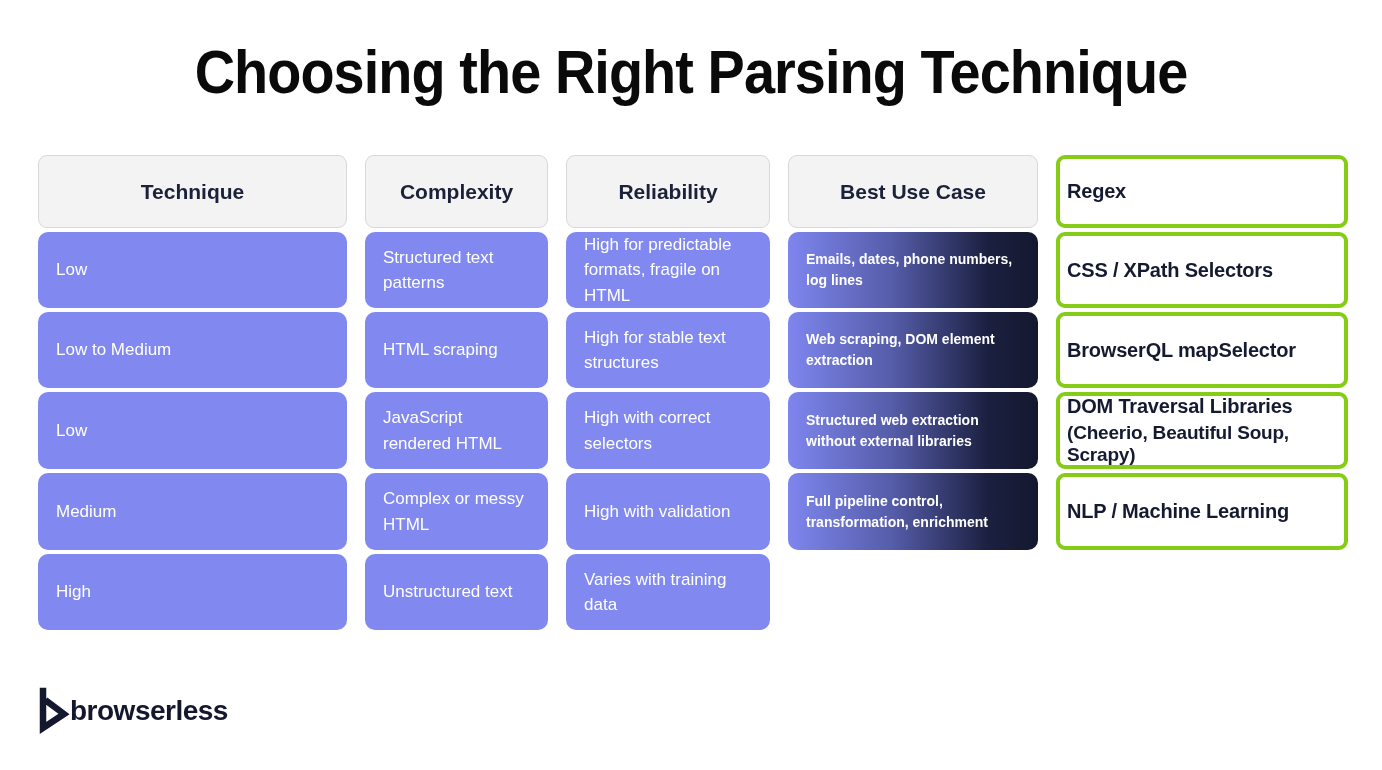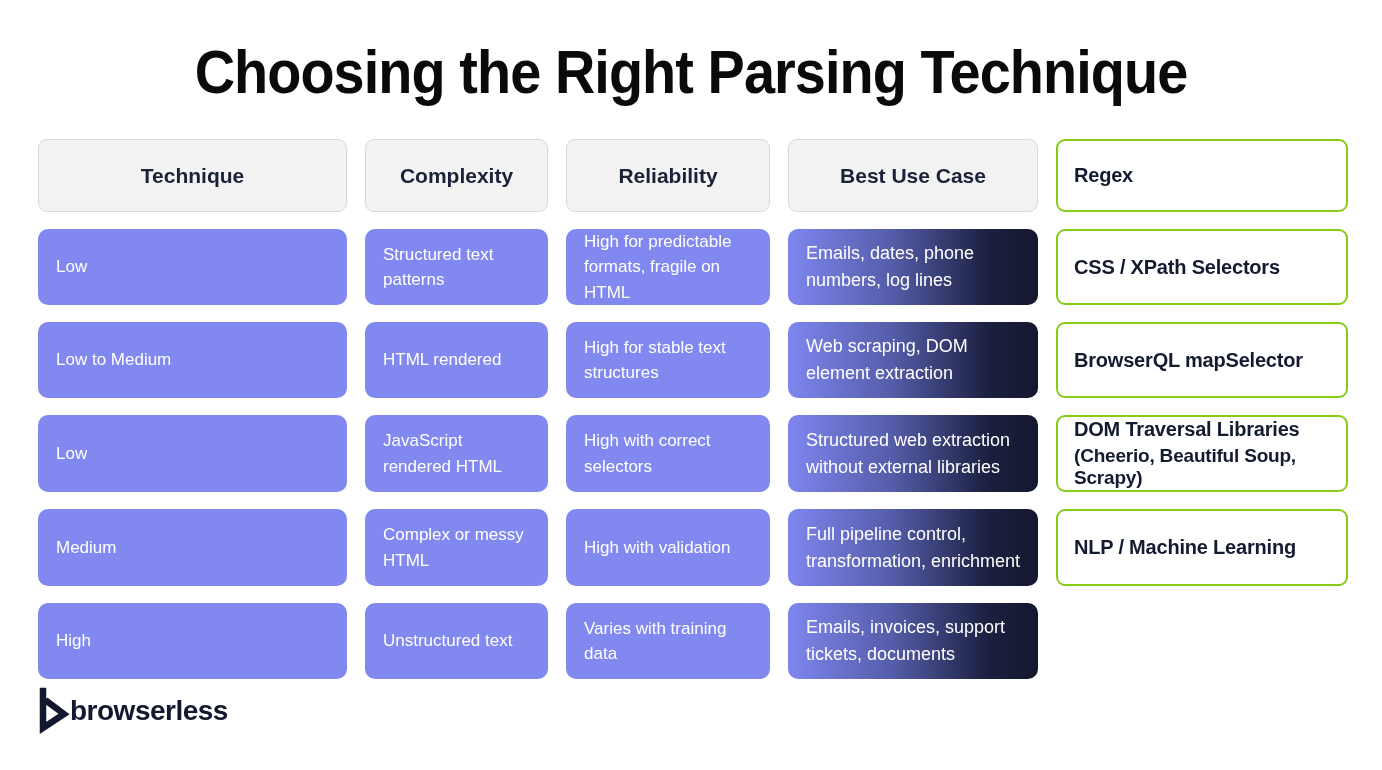--- a/index.html
+++ b/index.html
@@ -10,60 +10,60 @@
     position:absolute; left:0; right:0; top:36px;
     text-align:center;
     font-size:62px; font-weight:800; color:#0a0a0a;
     letter-spacing:-1px;
     transform:scaleX(0.9);
     transform-origin:50% 50%;
     white-space:nowrap;
   }
 
   .grid {
-    position:absolute; left:38px; top:139px;
+    position:absolute; left:38px; top:155px;
     display:grid;
     grid-template-columns:309px 183px 204px 250px 292px;
     grid-template-rows:73px 76px 76px 77px 77px 76px;
-    gap:17px 18px;
+    gap:4px 18px;
   }
 
   .h-cell {
     background:#f3f3f3;
     border:1px solid #d8d8d8;
     border-radius:9px;
     display:flex; align-items:center; justify-content:center;
     font-weight:700; font-size:21px; color:#1b2138;
   }
 
   .t-cell {
     background:#ffffff;
-    border:2px solid #84cc16;
+    border:4px solid #84cc16;
     border-radius:9px;
     display:flex; flex-direction:column; justify-content:center;
-    padding:0 14px 0 16px;
+    padding:0 14px 0 7px;
     color:#141a30;
   }
   .t-cell .name { font-weight:700; font-size:20px; letter-spacing:-0.2px; }
   .t-cell .note { font-weight:700; font-size:19px; margin-top:4px; letter-spacing:-0.2px; }
   .t-cell .note:empty { display:none; }
 
   .p-cell {
     background:#8189f0;
     border-radius:10px;
     display:flex; align-items:center;
     padding:0 14px 0 18px;
     color:#ffffff; font-size:17px; line-height:1.5;
   }
   .g-cell {
     background:linear-gradient(90deg, #7e86ef 0%, #555ca8 42%, #1b2040 80%, #14182e 100%);
     border-radius:10px;
     display:flex; align-items:center;
     padding:0 14px 0 18px;
-    color:#ffffff; font-size:18px; line-height:1.5;
+    color:#ffffff; font-size:14px; line-height:1.5;font-weight:bold;
   }
 
   .logo {
     position:absolute; left:36px; top:686px;
     display:flex; align-items:center; gap:0;
     height:50px;
   }
   .logo svg { display:block; }
   .logo .wordmark {
     font-size:28px; font-weight:700; color:#14182e; letter-spacing:-0.5px;
@@ -99,21 +99,21 @@
     </div>
 
   <div class="t-cell">
     <div class="name">CSS / XPath Selectors</div>
 
   </div>
   <div class="p-cell">
       <span>Low to Medium</span>
     </div>
   <div class="p-cell">
-      <span>HTML rendered</span>
+      <span>HTML scraping</span>
     </div>
   <div class="p-cell">
       <span>High for stable text structures</span>
     </div>
   <div class="g-cell">
       <span>Web scraping, DOM element extraction</span>
     </div>
 
   <div class="t-cell">
     <div class="name">BrowserQL mapSelector</div>
@@ -155,23 +155,20 @@
   </div>
   <div class="p-cell">
       <span>High</span>
     </div>
   <div class="p-cell">
       <span>Unstructured text</span>
     </div>
   <div class="p-cell">
       <span>Varies with training data</span>
     </div>
-  <div class="g-cell">
-      <span>Emails, invoices, support tickets, documents</span>
-    </div>
 
 </div>
 
 <div class="logo">
   <span>
     <svg width="34" height="48" viewBox="0 0 34 48">
       <path d="M7 4 L7 41 L28 27 L12 15" fill="none" stroke="#14182e" stroke-width="6.5" stroke-linejoin="miter" stroke-linecap="square"></path>
     </svg>
   </span>
   <span class="wordmark">browserless</span>

